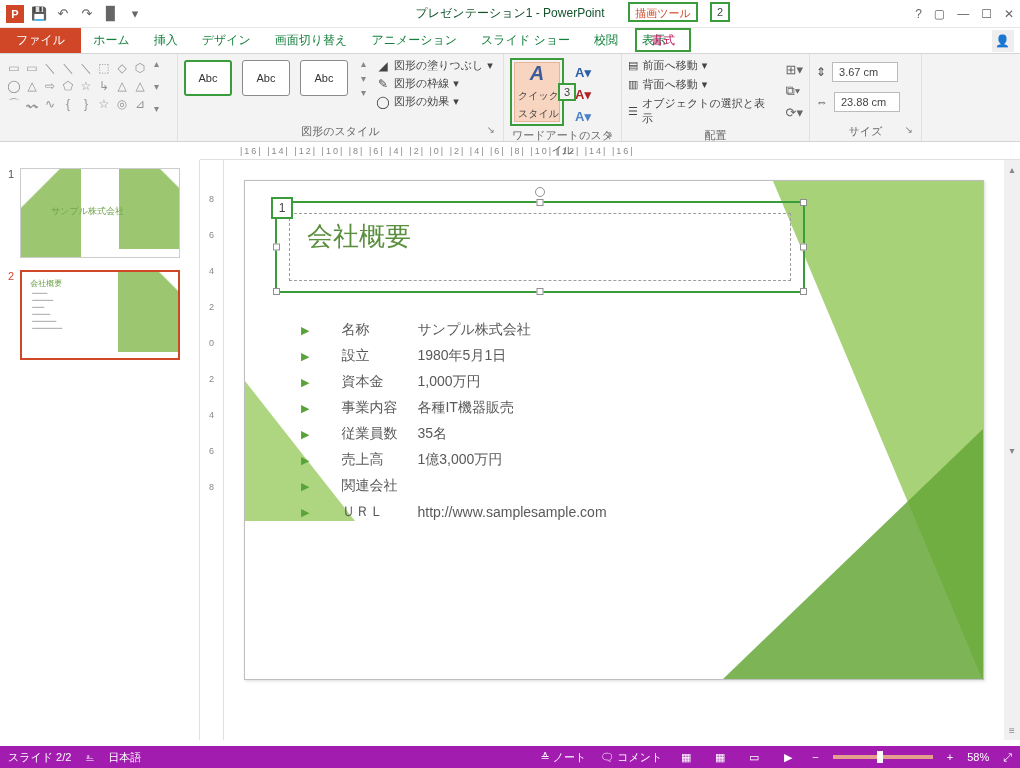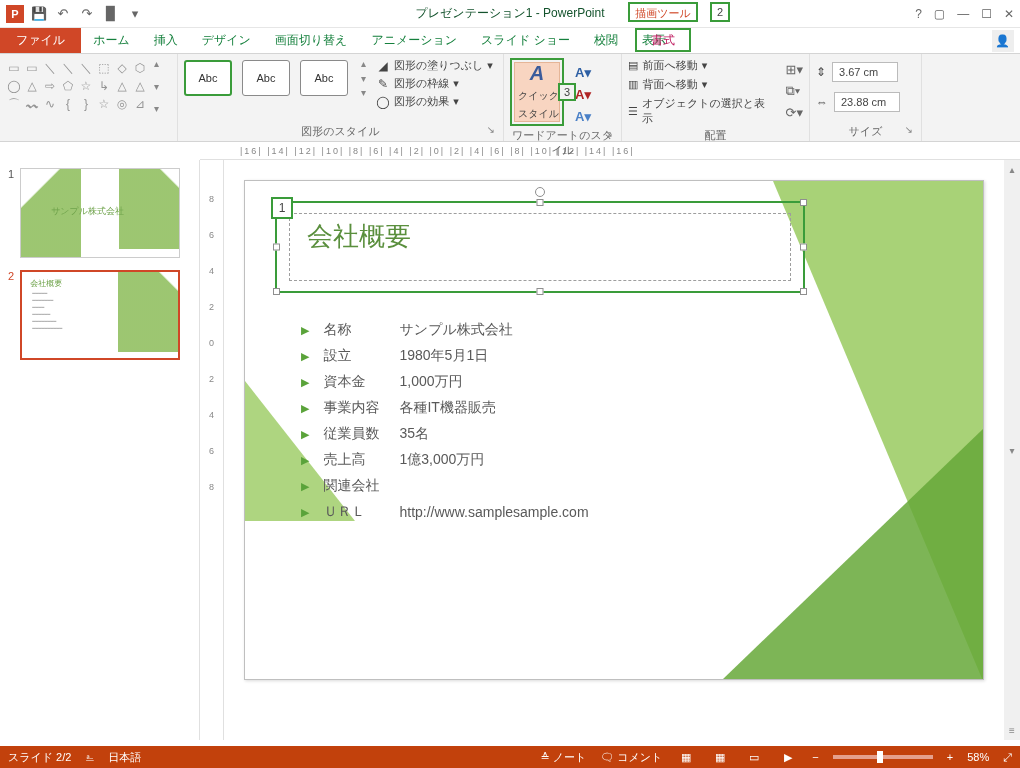--- a/index.html
+++ b/index.html
@@ -91,27 +91,27 @@
 .title-box-inner { position:absolute; left:12px; right:12px; top:10px; bottom:10px; border:1px dashed #9e9e9e; }
 .title-text { position:absolute; left:30px; top:16px; font-size:26px; color:#5a8f3d; }
 .sel-handle { position:absolute; width:7px; height:7px; background:#fff; border:1px solid #8f8f8f; }
 .rot-handle { position:absolute; left:50%; top:-16px; transform:translateX(-50%); width:10px; height:10px; border:1px solid #8f8f8f; border-radius:50%; background:#fff; }
 .callout-1 { position:absolute; left:-6px; top:-6px; width:22px; height:22px; border:2px solid #3a9c3a; background:#fff; text-align:center; line-height:18px; font-size:12px; color:#444; z-index:3; }
 
 
 .body-list { position:absolute; left:56px; top:140px; font-size:14px; color:#595959; }
 .body-row { display:flex; align-items:center; gap:14px; margin-bottom:8px; }
 .bul { color:#5aa33a; font-size:11px; }
-.lbl { min-width:62px; }
+.lbl { min-width:62px;margin-left:18px; }
 
 
 .vscroll { position:absolute; right:0; top:0; bottom:0; width:16px; background:#f0f0f0; display:flex; flex-direction:column; justify-content:space-between; align-items:center; padding:4px 0; font-size:10px; color:#888; }
 
 
-.status { position:absolute; left:0; right:0; bottom:0; height:22px; background:#c2410c; color:#fff; display:flex; align-items:center; font-size:11px; padding:0 8px; gap:14px; }
+.status { position:absolute; left:0; right:0; bottom:0; height:22px; background:#a21caf; color:#fff; display:flex; align-items:center; font-size:11px; padding:0 8px; gap:14px; }
 .status .spacer { flex:1; }
 .view-btn { width:20px; height:16px; display:flex; align-items:center; justify-content:center; color:#fff; font-size:11px; }
 .zoom-slider { width:100px; height:4px; background:#e5a08d; position:relative; }
 .zoom-slider .knob { position:absolute; left:44px; top:-4px; width:6px; height:12px; background:#fff; }
 </style>
 </head>
 <body>
 
 <div class="titlebar">
   <div class="qat">

